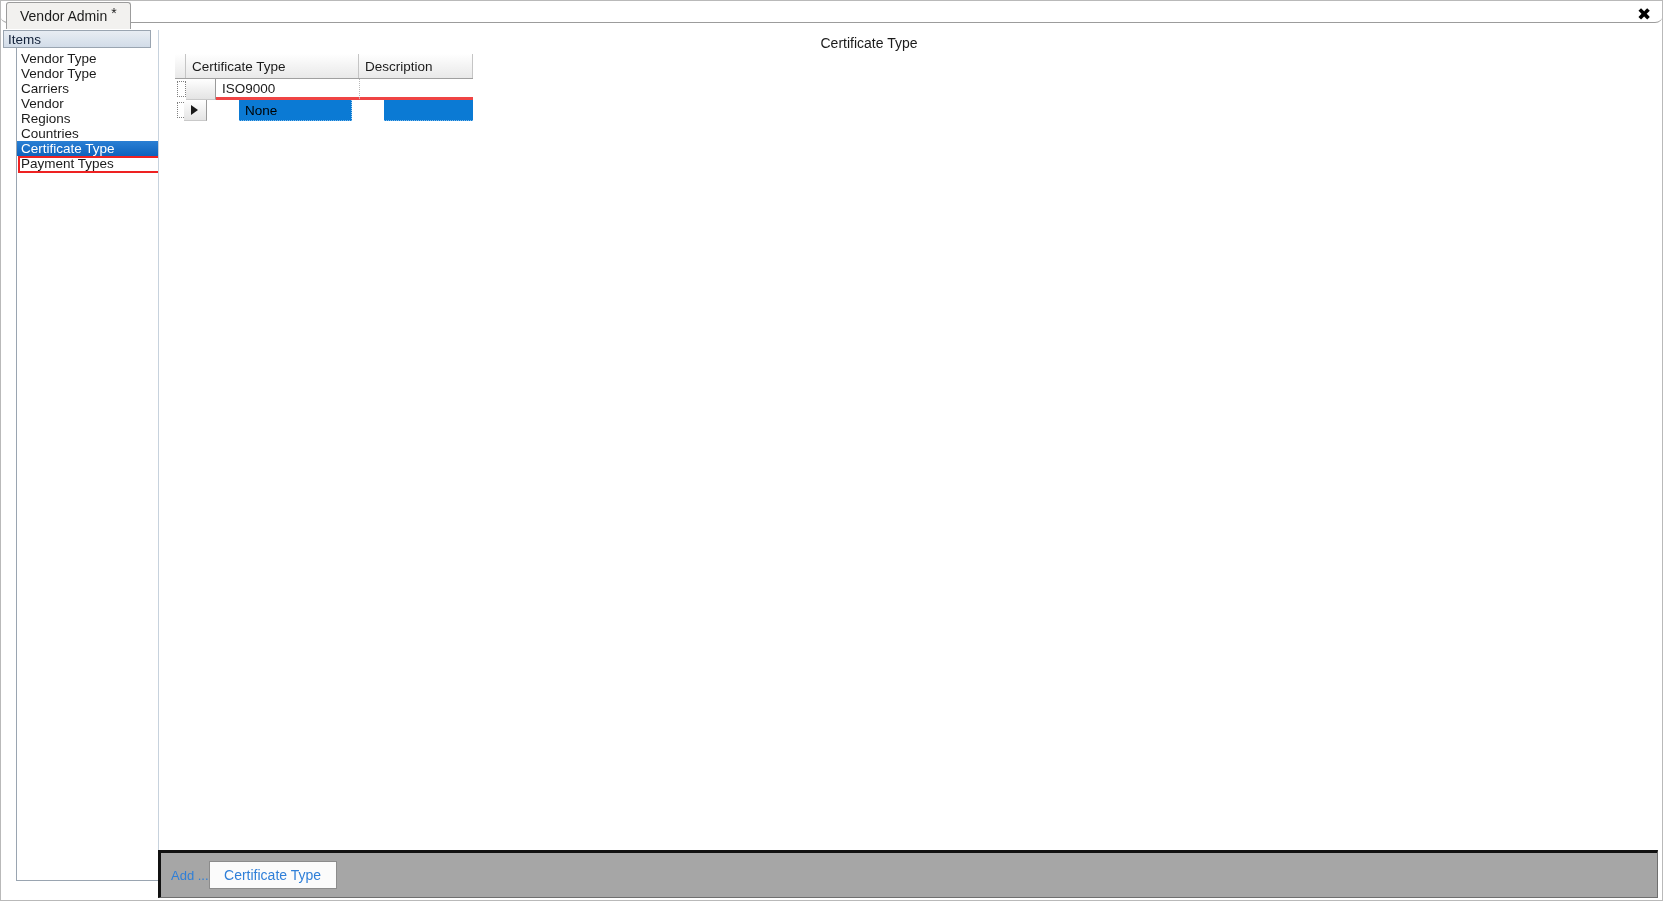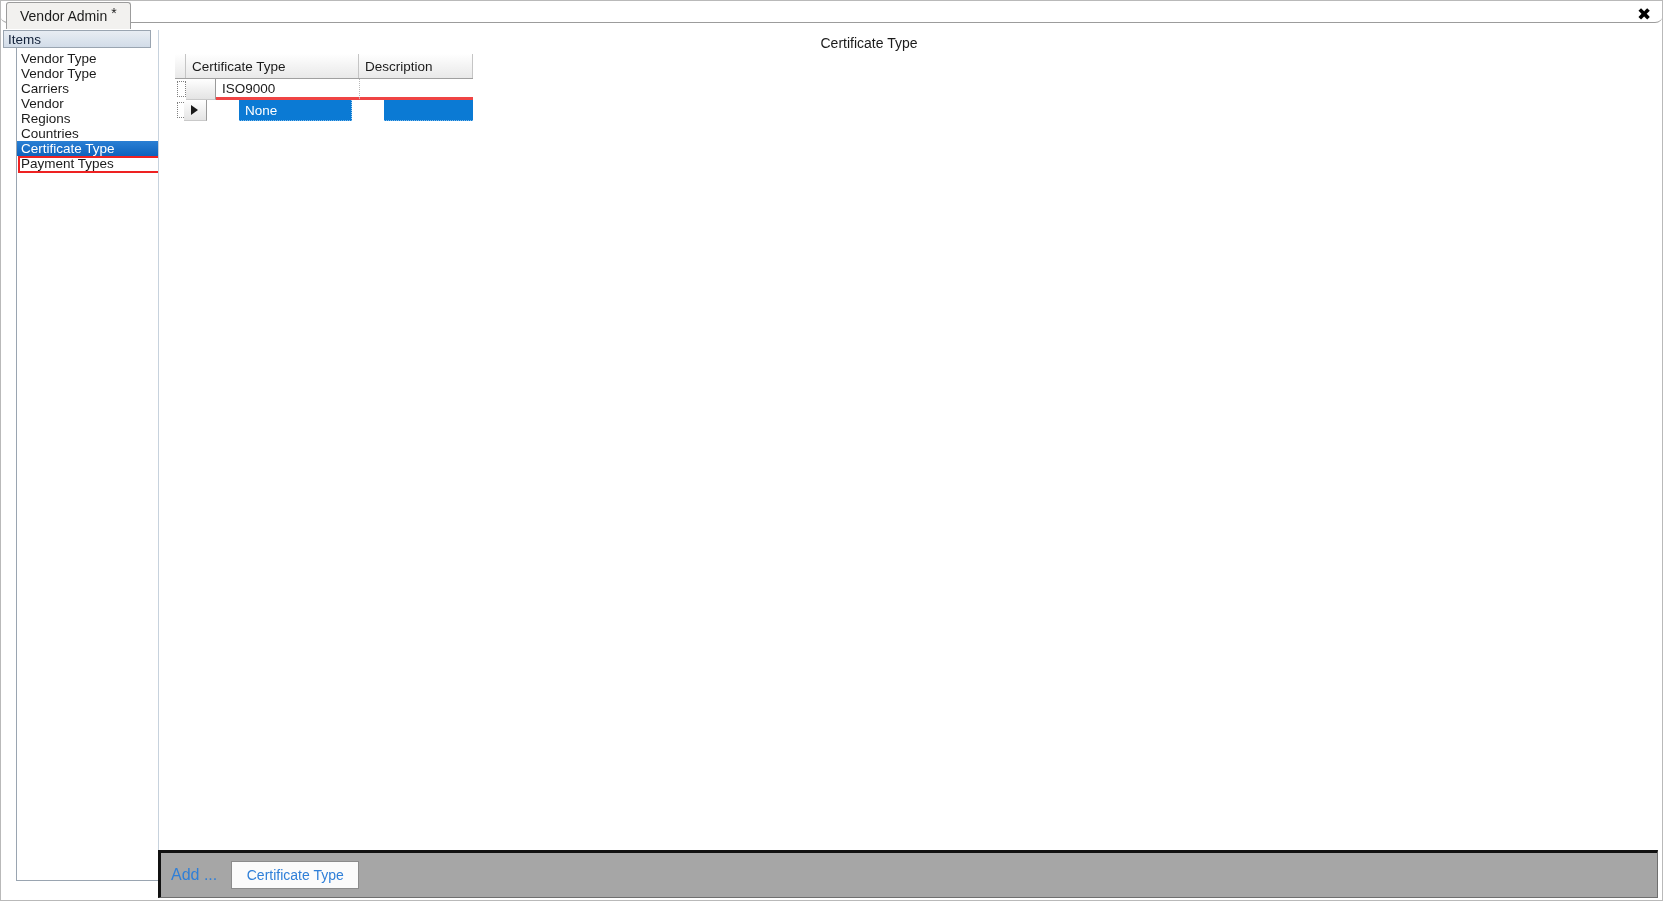--- a/index.html
+++ b/index.html
@@ -215,21 +215,21 @@
     border-bottom: 3px solid #ef4444;
     background: #ffffff;
     color: #1b1b1b;
     overflow: hidden;
     white-space: nowrap;
   }
   .cell.name { width: 144px; border-right: 1px dotted #b8b8b8; }
   .cell.desc { width: 113px; }
   .grid-row.selected .cell {
     background: #0b7ad4;
-    color: #ffffff;
+    color: #000000;
     border-bottom: 1px dotted #7fbcec;
     margin-left: 32px;
   }
   .grid-row.selected .cell.name { border-right: 1px dotted #9fd0f2; }
 
   
   .toolbar {
     position: absolute;
     left: 158px; top: 850px;
     width: 1500px;
@@ -237,23 +237,23 @@
     background: #a6a6a6;
     border: 1px solid #6f6f6f;
     border-left: 3px solid #111111;
     border-top: 3px solid #111111;
     box-sizing: border-box;
     display: flex;
     align-items: center;
     padding-left: 10px;
   }
   .toolbar-label {
-    font-size: 16px;
+    font-size: 13px;
     color: #2f7fd8;
-    margin-right: 14px;
+    margin-right: 0;
     white-space: nowrap;
   }
   .toolbar-btn {
     height: 28px;
     min-width: 128px;
     padding: 0 14px;
     background: #fbfbfb;
     border: 1px solid #8c8c8c;
     box-sizing: border-box;
     display: flex;

